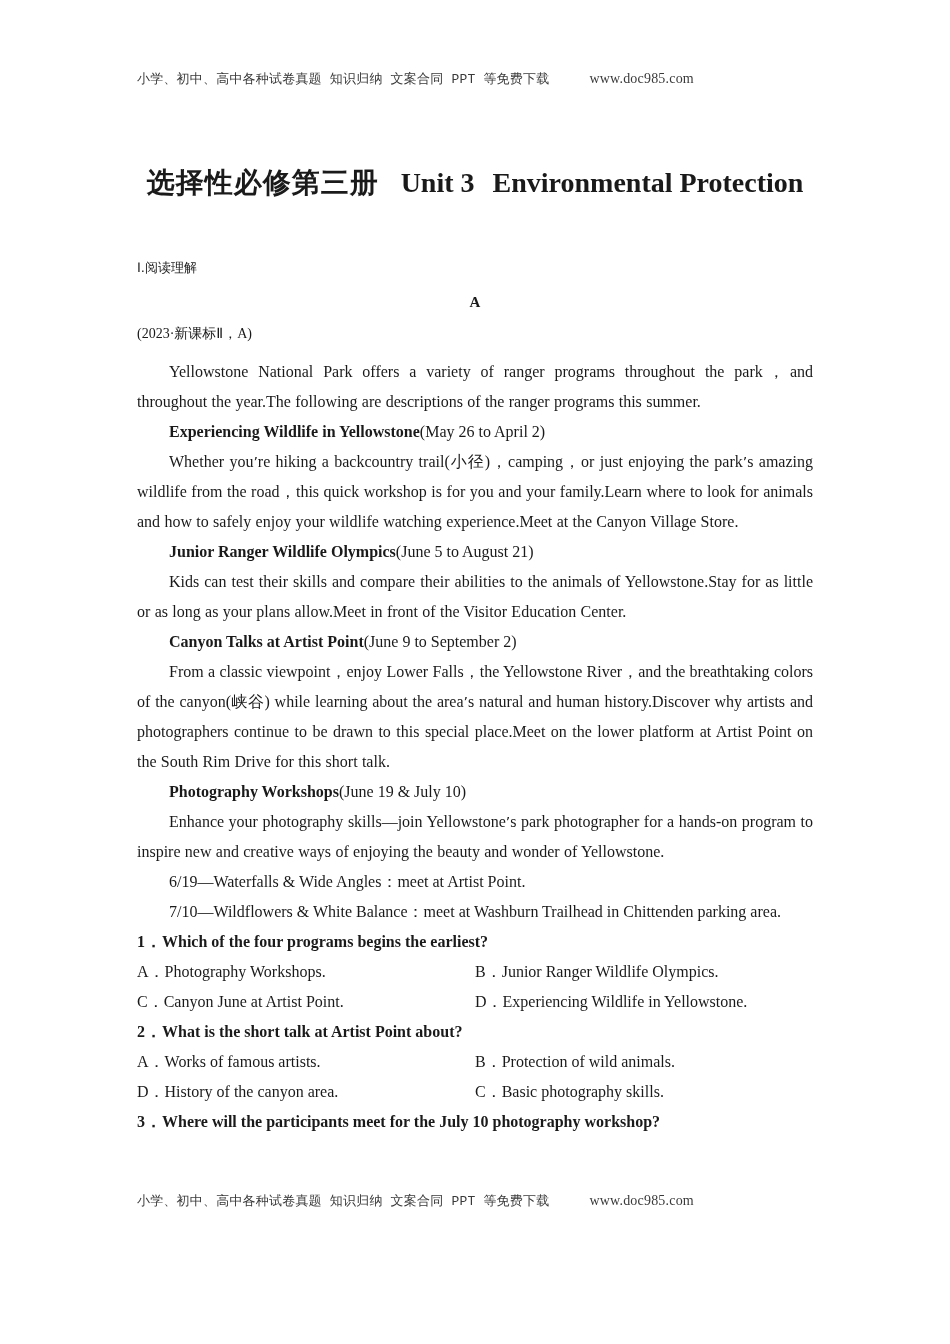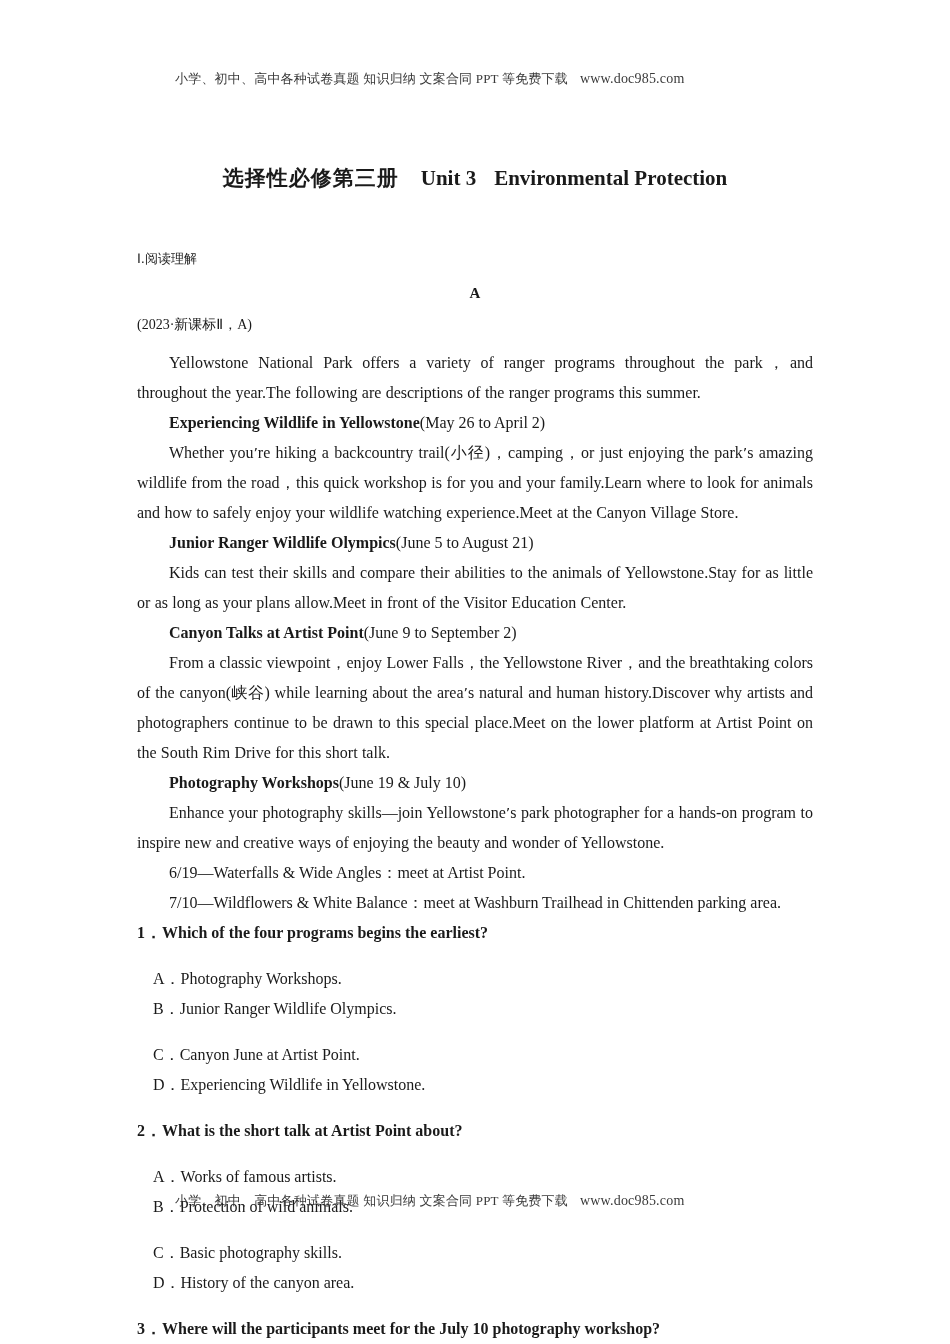--- a/index.html
+++ b/index.html
@@ -27,44 +27,43 @@
   .running {
     position: absolute;
     left: 137px;
     width: 676px;
     font-size: 13.5px;
     color: #3a3a3a;
     letter-spacing: 0.2px;
     white-space: nowrap;
   }
   .running .zh {
-    font-family: Liberation Serif, serif;
+    font-family: Liberation Mono, monospace;
     font-size: 13px;
-    margin-left: 38px;
   }
   .running .url {
     font-family: "Liberation Serif", serif;
     font-size: 14px;
-    margin-left: 12px;
+    margin-left: 40px;
   }
   #running-header { top: 70px; }
   #running-footer { top: 1192px; }
 
   
   .content {
     position: absolute;
     left: 137px;
     top: 165px;
     width: 676px;
   }
 
   
   .doc-title {
     font-weight: bold;
-    font-size: 21px;
+    font-size: 28px;
     text-align: center;
     letter-spacing: 0px;
     margin: 0 0 0 0;
     line-height: 1.3;
     white-space: nowrap;
   }
   .doc-title .zh {
     font-family: "DejaVu Sans", "Liberation Sans", sans-serif;
     font-weight: bold;
     letter-spacing: 1px;
@@ -142,22 +141,21 @@
     margin: 0;
   }
   .question .qnum {
     font-weight: bold;
     letter-spacing: 0.5px;
   }
   .options {
     display: flex;
     font-size: 16px;
     line-height: 30px;
-    margin: 16px;
-    flex-direction: column;
+    margin: 0;
   }
   .options .opt {
     width: 50%;
     box-sizing: border-box;
   }
   .options .opt .olabel {
     display: inline-block;
     min-width: 26px;
   }
 </style>
@@ -206,22 +204,22 @@
       <div class="opt"><span class="olabel">C．</span><span>Canyon June at Artist Point.</span></div>
       <div class="opt"><span class="olabel">D．</span><span>Experiencing Wildlife in Yellowstone.</span></div>
     </div>
 
     <p class="question"><span class="qnum">2．</span><span>What is the short talk at Artist Point about?</span></p>
     <div class="options">
       <div class="opt"><span class="olabel">A．</span><span>Works of famous artists.</span></div>
       <div class="opt"><span class="olabel">B．</span><span>Protection of wild animals.</span></div>
     </div>
     <div class="options">
+      <div class="opt"><span class="olabel">D．</span><span>History of the canyon area.</span></div>
       <div class="opt"><span class="olabel">C．</span><span>Basic photography skills.</span></div>
-      <div class="opt"><span class="olabel">D．</span><span>History of the canyon area.</span></div>
     </div>
 
     <p class="question"><span class="qnum">3．</span><span>Where will the participants meet for the July 10 photography workshop?</span></p>
 
   </div>
 
   <div class="running" id="running-footer">
     <span class="zh">小学、初中、高中各种试卷真题 知识归纳 文案合同 PPT 等免费下载</span><span class="url">www.doc985.com</span>
   </div>
 

